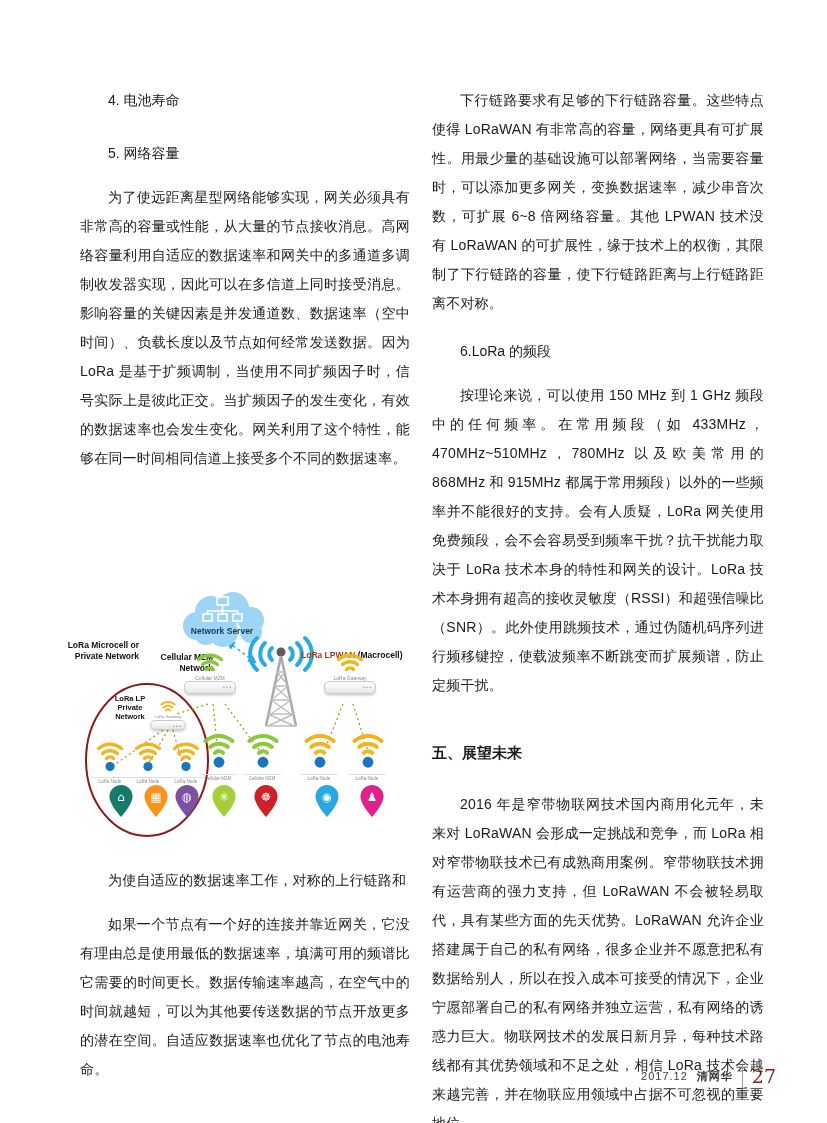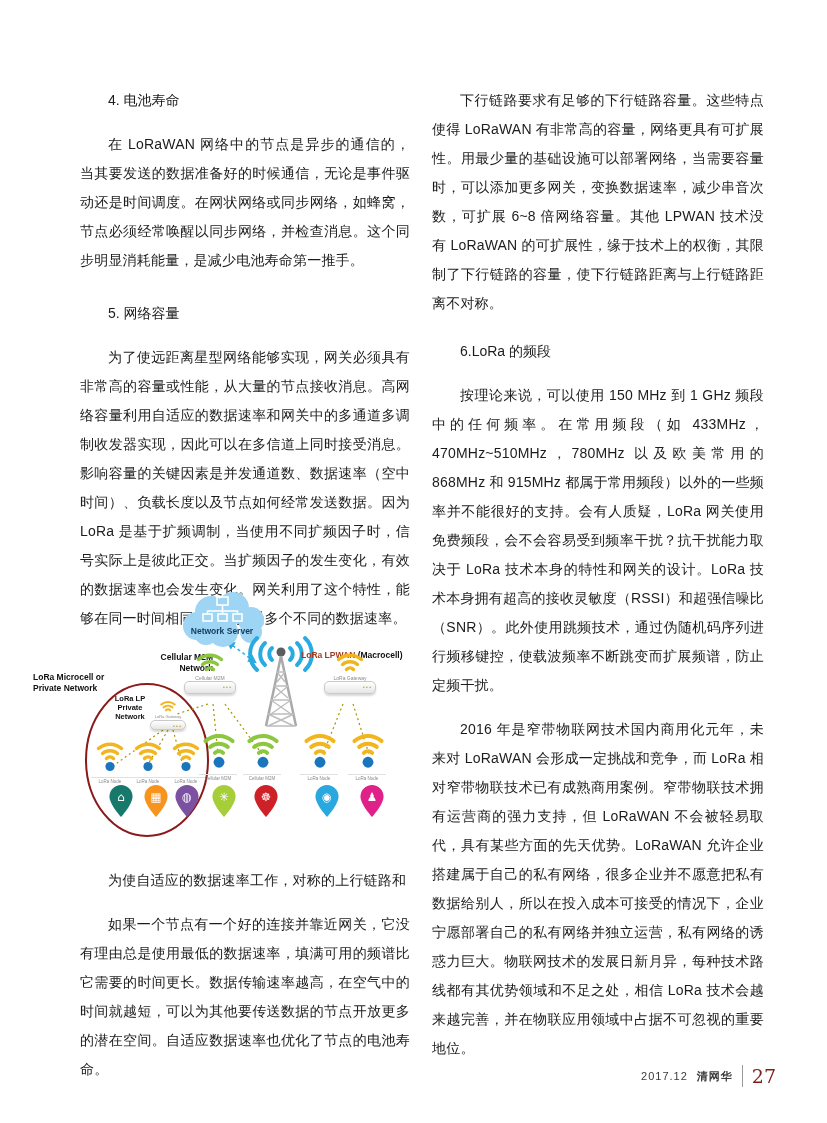--- a/index.html
+++ b/index.html
@@ -28,21 +28,21 @@
   .abs{position:absolute;}
   .links-svg{left:0;top:0;width:395px;height:278px;}
   .cloud-wrap{left:148px;top:2px;width:98px;height:58px;}
   .cloud-label{left:148px;top:38px;width:98px;text-align:center;font-size:8.5px;font-weight:700;
                color:#123a5e;}
   .tower-svg{left:210px;top:46px;width:92px;height:96px;}
   .bold-label{font-size:8.5px;font-weight:700;color:#111;line-height:10.5px;}
   .cell-net-label{left:100px;top:64px;width:88px;text-align:right;}
   .lpwan-label{left:276px;top:62px;width:120px;white-space:nowrap;}
   .lpwan-red{color:#9e3a1e;}
-  .microcell-label{left:8px;top:84px;width:106px;text-align:left;}
+  .microcell-label{left:8px;top:52px;width:106px;text-align:right;}
   .lp-label{left:76px;top:106px;width:58px;text-align:center;font-size:7.5px;line-height:9px;}
   .gw{display:flex;flex-direction:column;align-items:center;}
   .gw-cellular{left:156px;top:64px;width:58px;}
   .gw-lora{left:296px;top:64px;width:58px;}
   .gw-dev-label{font-size:5px;color:#8a8a8a;line-height:6px;margin-top:1px;}
   .gw-box{width:52px;height:13px;border:1px solid #c9c9c9;border-radius:5px;
           background:linear-gradient(#ffffff,#e6e6e6);box-shadow:0 2px 2px rgba(0,0,0,.15);
           position:relative;}
   .gw-box::after{content:"• • •";position:absolute;right:4px;top:2px;font-size:5px;color:#b7a12a;}
   .gw-small{left:123px;top:112px;width:40px;}
@@ -70,21 +70,20 @@
     <marker id="arrow" viewBox="0 0 8 8" refX="6" refY="4" markerWidth="6" markerHeight="6" orient="auto-start-reverse">
       <path d="M0 0 L8 4 L0 8 Z" fill="#29ABE2"></path>
     </marker>
   </defs>
 </svg>
 
 <div class="page">
 
   <div class="col col-left-top">
     <h3 class="sec-heading">4. 电池寿命</h3>
-    <p class="para">在 LoRaWAN 网络中的节点是异步的通信的，当其要发送的数据准备好的时候通信，无论是事件驱动还是时间调度。在网状网络或同步网络，如蜂窝，节点必须经常唤醒以同步网络，并检查消息。这个同步明显消耗能量，是减少电池寿命第一推手。</p>
     <h3 class="sec-heading mt">5. 网络容量</h3>
     <p class="para">为了使远距离星型网络能够实现，网关必须具有非常高的容量或性能，从大量的节点接收消息。高网络容量利用自适应的数据速率和网关中的多通道多调制收发器实现，因此可以在多信道上同时接受消息。影响容量的关键因素是并发通道数、数据速率（空中时间）、负载长度以及节点如何经常发送数据。因为 LoRa 是基于扩频调制，当使用不同扩频因子时，信号实际上是彼此正交。当扩频因子的发生变化，有效的数据速率也会发生变化。网关利用了这个特性，能够在同一时间相同信道上接受多个不同的数据速率。</p>
   </div>
 
   <div class="diagram">
 
     <svg class="abs links-svg" viewBox="0 0 395 278">
       <ellipse cx="122" cy="172" rx="61" ry="76" fill="none" stroke="#8B1A1A" stroke-width="2"></ellipse>
       <line x1="203" y1="54" x2="230" y2="74" stroke="#29ABE2" stroke-width="1.5" stroke-dasharray="3,3" marker-start="url(#arrow)" marker-end="url(#arrow)"></line>
       <g stroke="#A89200" stroke-width="1.2" stroke-dasharray="2,3">
@@ -281,20 +280,21 @@
 
   <div class="col col-left-bottom">
     <p class="para">为使自适应的数据速率工作，对称的上行链路和</p>
     <p class="para">如果一个节点有一个好的连接并靠近网关，它没有理由总是使用最低的数据速率，填满可用的频谱比它需要的时间更长。数据传输速率越高，在空气中的时间就越短，可以为其他要传送数据的节点开放更多的潜在空间。自适应数据速率也优化了节点的电池寿命。</p>
   </div>
 
   <div class="col col-right">
     <p class="para">下行链路要求有足够的下行链路容量。这些特点使得 LoRaWAN 有非常高的容量，网络更具有可扩展性。用最少量的基础设施可以部署网络，当需要容量时，可以添加更多网关，变换数据速率，减少串音次数，可扩展 6~8 倍网络容量。其他 LPWAN 技术没有 LoRaWAN 的可扩展性，缘于技术上的权衡，其限制了下行链路的容量，使下行链路距离与上行链路距离不对称。</p>
     <h3 class="sec-heading" style="margin-top:19px">6.LoRa 的频段</h3>
     <p class="para">按理论来说，可以使用 150 MHz 到 1 GHz 频段中的任何频率。在常用频段（如 433MHz，470MHz~510MHz，780MHz 以及欧美常用的 868MHz 和 915MHz 都属于常用频段）以外的一些频率并不能很好的支持。会有人质疑，LoRa 网关使用免费频段，会不会容易受到频率干扰？抗干扰能力取决于 LoRa 技术本身的特性和网关的设计。LoRa 技术本身拥有超高的接收灵敏度（RSSI）和超强信噪比（SNR）。此外使用跳频技术，通过伪随机码序列进行频移键控，使载波频率不断跳变而扩展频谱，防止定频干扰。</p>
+    <h2 class="big-heading">五、展望未来</h2>
     <p class="para">2016 年是窄带物联网技术国内商用化元年，未来对 LoRaWAN 会形成一定挑战和竞争，而 LoRa 相对窄带物联技术已有成熟商用案例。窄带物联技术拥有运营商的强力支持，但 LoRaWAN 不会被轻易取代，具有某些方面的先天优势。LoRaWAN 允许企业搭建属于自己的私有网络，很多企业并不愿意把私有数据给别人，所以在投入成本可接受的情况下，企业宁愿部署自己的私有网络并独立运营，私有网络的诱惑力巨大。物联网技术的发展日新月异，每种技术路线都有其优势领域和不足之处，相信 LoRa 技术会越来越完善，并在物联应用领域中占据不可忽视的重要地位。</p>
   </div>
 
   <div class="footer">
     <span class="footer-issue">2017.12</span>
     <span class="footer-mag">清网华</span>
     <span class="footer-divider"></span>
     <span class="footer-page">27</span>
   </div>
 

